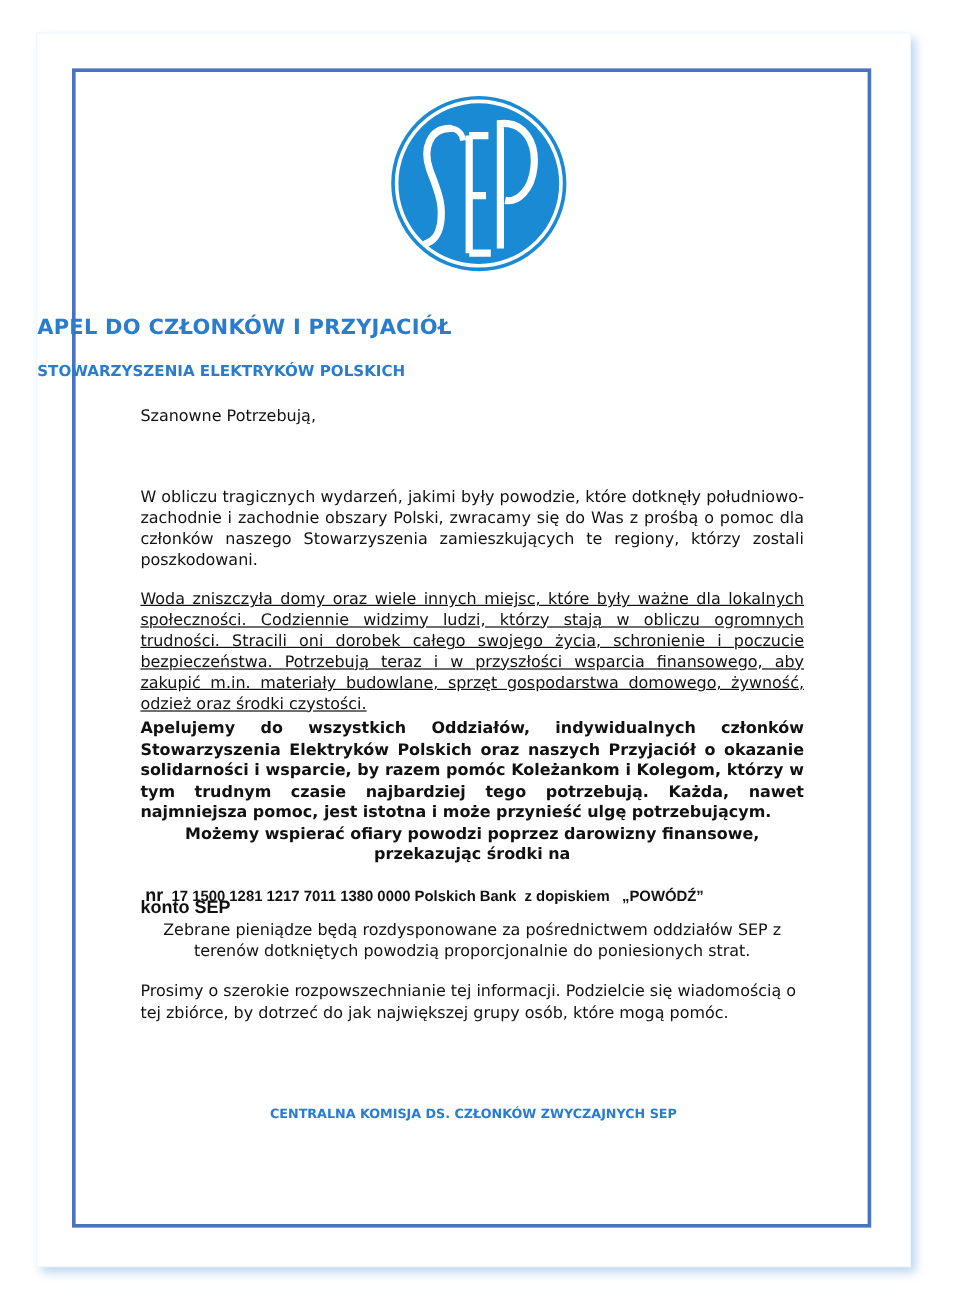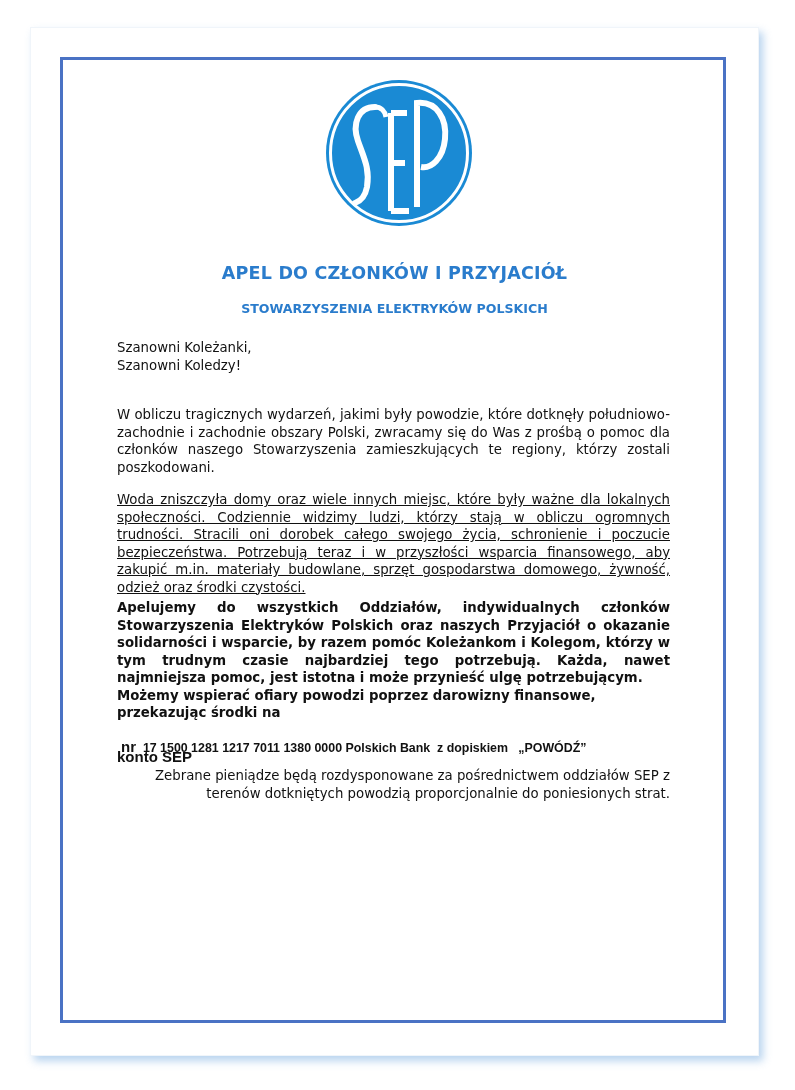--- a/index.html
+++ b/index.html
@@ -4,21 +4,21 @@
 <style>
   html, body { margin: 0; padding: 0; background: #ffffff; }
   body { width: 795px; height: 1090px; position: relative; overflow: hidden;
          font-family: "DejaVu Sans", sans-serif; color: #111; }
   .page { position: absolute; left: 30px; top: 27px; width: 727px; height: 1027px;
           background: #fff; border: 1px solid #f0f5fa;
           box-shadow: 4px 5px 8px rgba(100,160,220,0.45); }
   .frame { position: absolute; left: 29px; top: 29px; width: 660px; height: 960px;
            border: 3px solid #4a72c4; }
   .logo { position: absolute; left: 294px; top: 51px; width: 148px; height: 148px; }
-  .title { position: absolute; left: 0; width: 727px; text-align: center; color: #2a7ccc;
+  .title { position: absolute; left: 0; width: 727px; color: #2a7ccc;
            font-weight: bold; }
   .t1 { top: 235px; font-size: 17.5px; letter-spacing: 0.2px; }
   .t2 { top: 273px; font-size: 12.6px; }
   .body { position: absolute; left: 86px; width: 553px; font-size: 13.3px; line-height: 17.5px; }
   .body p { margin: 0; text-align: justify; }
   .greet { top: 311px; }
   .p1 { top: 378px; }
   .p2 { top: 463px; text-decoration: underline; }
   .p3 { top: 571px; font-weight: bold; }
   .konto { position: absolute; left: 86px; top: 684px; font-family: "Liberation Sans", sans-serif;
@@ -46,37 +46,38 @@
 
     <path d="M66 34 L66 132 M66 34 L82 34 M66 84 L80 84 M66 132 L84 132" fill="none" stroke="#fff" stroke-width="6"></path>
 
     <path d="M92 128 L92 24 C112 22 122 40 120 60 C118 80 106 90 96 88" fill="none" stroke="#fff" stroke-width="6"></path>
   </svg>
 
   <div class="title t1">APEL DO CZŁONKÓW I PRZYJACIÓŁ</div>
   <div class="title t2">STOWARZYSZENIA ELEKTRYKÓW POLSKICH</div>
 
   <div class="body greet">
-    <p>Szanowni Koleżanki,</p>
-    <p>Szanowni Koledzy!</p>
+    <p>Szanowne Potrzebują,</p>
   </div>
 
   <div class="body p1">
     <p>W obliczu tragicznych wydarzeń, jakimi były powodzie, które dotknęły południowo-zachodnie i zachodnie obszary Polski, zwracamy się do Was z prośbą o pomoc dla członków naszego Stowarzyszenia zamieszkujących te regiony, którzy zostali poszkodowani.</p>
   </div>
   <div class="body p2">
     <p>Woda zniszczyła domy oraz wiele innych miejsc, które były ważne dla lokalnych społeczności. Codziennie widzimy ludzi, którzy stają w obliczu ogromnych trudności. Stracili oni dorobek całego swojego życia, schronienie i poczucie bezpieczeństwa. Potrzebują teraz i w przyszłości wsparcia finansowego, aby zakupić m.in. materiały budowlane, sprzęt gospodarstwa domowego, żywność, odzież oraz środki czystości.</p>
   </div>
   <div class="body p3">
     <p>Apelujemy do wszystkich Oddziałów, indywidualnych członków Stowarzyszenia Elektryków Polskich oraz naszych Przyjaciół o okazanie solidarności i wsparcie, by razem pomóc Koleżankom i Kolegom, którzy w tym trudnym czasie najbardziej tego potrzebują. Każda, nawet najmniejsza pomoc, jest istotna i może przynieść ulgę potrzebującym.</p>
-    <p style="text-align:left">Możemy wspierać ofiary powodzi poprzez darowizny finansowe, przekazując środki na</p>
+    <p style="text-align:center">Możemy wspierać ofiary powodzi poprzez darowizny finansowe, przekazując środki na</p>
   </div>
 
   <div class="konto">konto  SEP</div>
   <div class="nr"><span class="lbl">nr</span>  <span>17 1500 1281 1217 7011 1380 0000</span> <span>Polskich Bank</span>  <span>z dopiskiem</span>   <span>„POWÓDŹ”</span></div>
 
   <div class="body p4">
-    <p style="text-align:right">Zebrane pieniądze będą rozdysponowane za pośrednictwem oddziałów SEP z terenów dotkniętych powodzią proporcjonalnie do poniesionych strat.</p>
+    <p style="text-align:center">Zebrane pieniądze będą rozdysponowane za pośrednictwem oddziałów SEP z terenów dotkniętych powodzią proporcjonalnie do poniesionych strat.</p>
   </div>
   <div class="body p5">
+    <p style="text-align:left">Prosimy o szerokie rozpowszechnianie tej informacji. Podzielcie się wiadomością o tej zbiórce, by dotrzeć do jak największej grupy osób, które mogą pomóc.</p>
   </div>
 
+  <div class="sign">CENTRALNA KOMISJA DS. CZŁONKÓW ZWYCZAJNYCH SEP</div>
 </div>
 
 </body></html>

